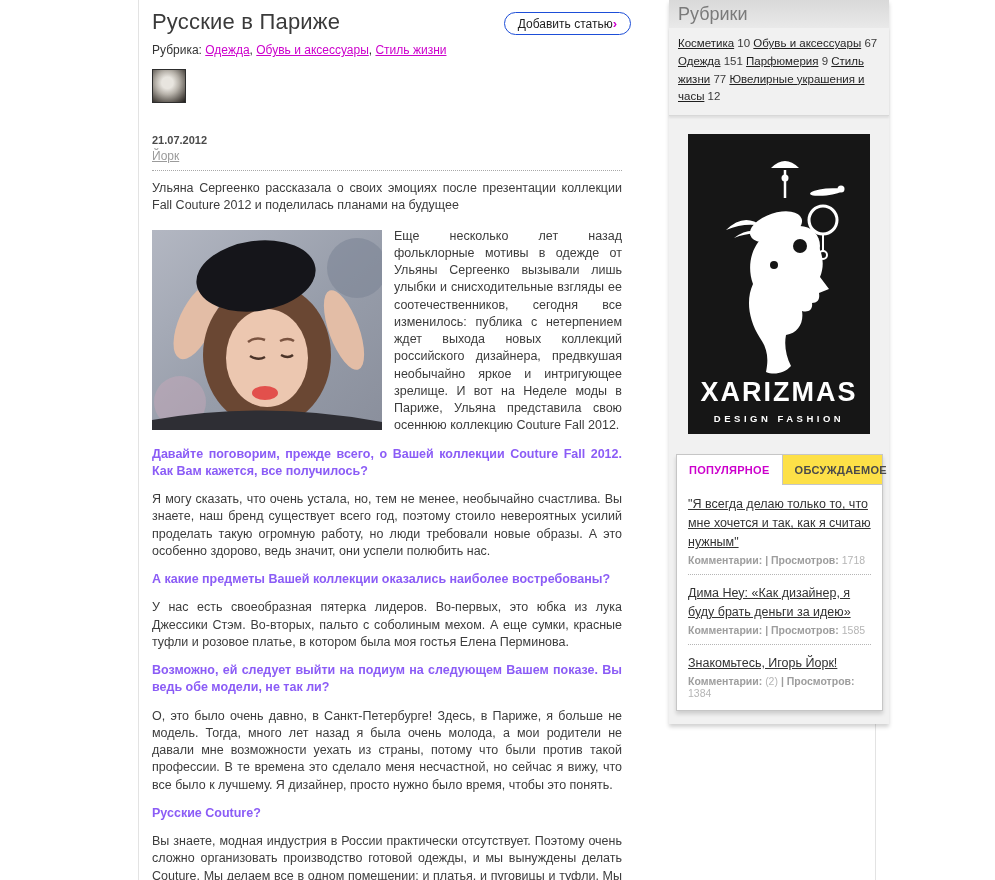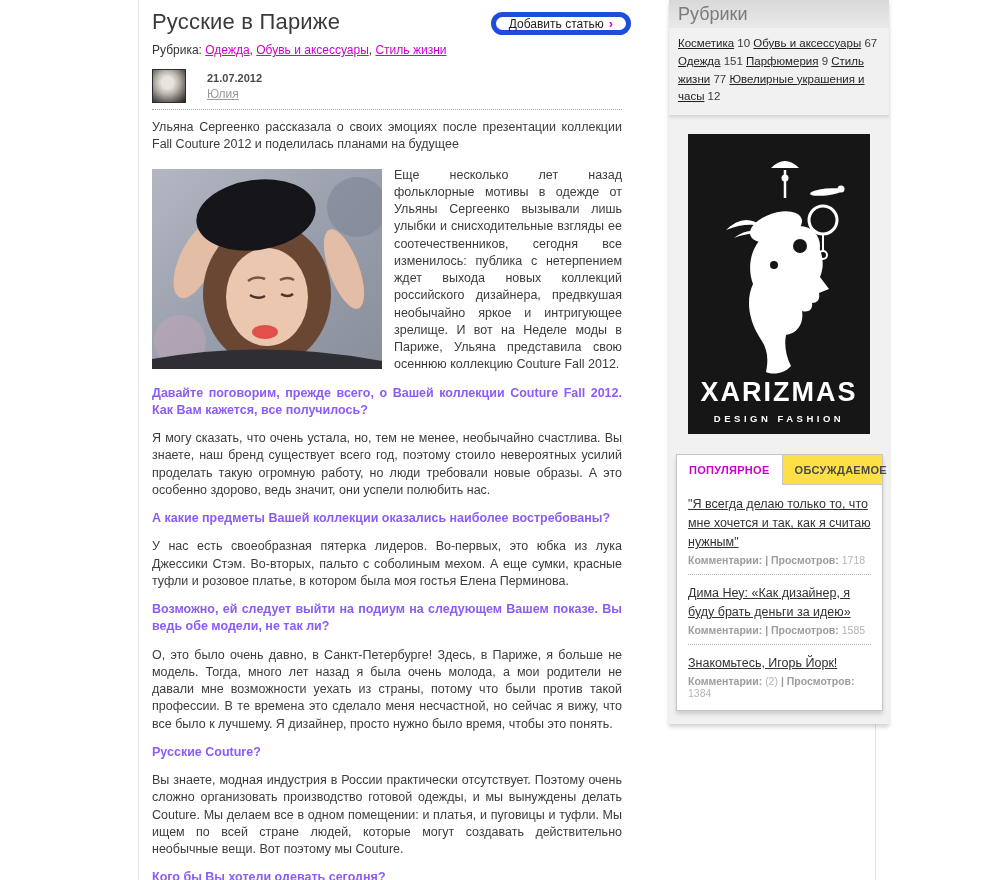--- a/index.html
+++ b/index.html
@@ -6,26 +6,26 @@
   .page{position:relative;width:893px;height:880px;background:#fff;overflow:hidden;
         font-family:"Liberation Sans",sans-serif;color:#3c3c3c;}
   .vrule{position:absolute;top:0;bottom:0;width:1px;background:#e3e3e3;}
   .vrule.left{left:138px;} .vrule.right{left:875px;}
 
   
   .content{position:absolute;left:152px;top:0;width:470px;}
   .content-header{position:relative;}
   h1.title{font-size:22px;font-weight:normal;color:#3a3a3a;margin:9px 0 8px;letter-spacing:.2px;}
   .add-btn{position:absolute;top:3px;right:-9px;height:23px;padding:4px 13px;cursor:pointer;
-           border:5px solid #1d4ed8;border-radius:12px;background:#fff;font-size:12px;color:#222;
-           font-family:"Liberation Sans",sans-serif;display:flex;align-items:center;gap:5px;}
+           border:1px solid #1d4ed8;border-radius:12px;background:#fff;font-size:12px;color:#222;
+           font-family:"Liberation Sans",sans-serif;display:flex;align-items:center;}
   .add-btn .chev{color:#cc00cc;font-weight:bold;font-size:13px;line-height:1;}
   .rubric-line{font-size:12px;color:#333;margin:0 0 12px;}
   .rubric-line a{color:#cc00cc;text-decoration:underline;cursor:pointer;}
-  .author-row{display:flex;gap:21px;margin:2px 0 6px;}
+  .author-row{display:flex;gap:28px;margin:2px 0 6px;flex-direction:column;}
   .avatar{width:34px;height:34px;border:1px solid #2d2d2d;box-sizing:border-box;
           background:radial-gradient(circle at 45% 40%, #e8e5df 0 22%, #b7b2aa 45%, #55504a 80%, #1f1d1b 100%);}
   .author-meta{padding-top:3px;}
   .date{font-size:11px;font-weight:bold;color:#4a4a4a;}
   .author-name{font-size:12px;color:#9b9b9b;text-decoration:underline;cursor:pointer;display:inline-block;margin-top:2px;}
   .dotted-sep{border-bottom:1px dotted #a8a8a8;margin:6px 0 9px;}
   .lead{font-size:12.5px;line-height:1.38;text-align:justify;margin:0 0 13px;}
 
   .article-body{font-size:12.5px;line-height:1.38;}
   .article-photo{float:left;width:230px;height:200px;margin:2px 12px 6px 0;}
@@ -72,21 +72,21 @@
 
     <div class="rubric-line">
       <span>Рубрика:</span>
       <span><a class="rubric-link">Одежда</a><span class="sep">, </span><a class="rubric-link">Обувь и аксессуары</a><span class="sep">, </span><a class="rubric-link">Стиль жизни</a></span>
     </div>
 
     <div class="author-row">
       <div class="avatar"></div>
       <div class="author-meta">
         <div class="date">21.07.2012</div>
-        <a class="author-name">Юлия</a>
+        <a class="author-name">Йорк</a>
       </div>
     </div>
     <div class="dotted-sep"></div>
 
     <p class="lead">Ульяна Сергеенко рассказала о своих эмоциях после презентации коллекции Fall Couture 2012 и поделилась планами на будущее</p>
 
     <div class="article-body">
       <div class="article-photo">
         <svg width="230" height="200" viewBox="0 0 230 200" xmlns="http://www.w3.org/2000/svg">
           <defs>

